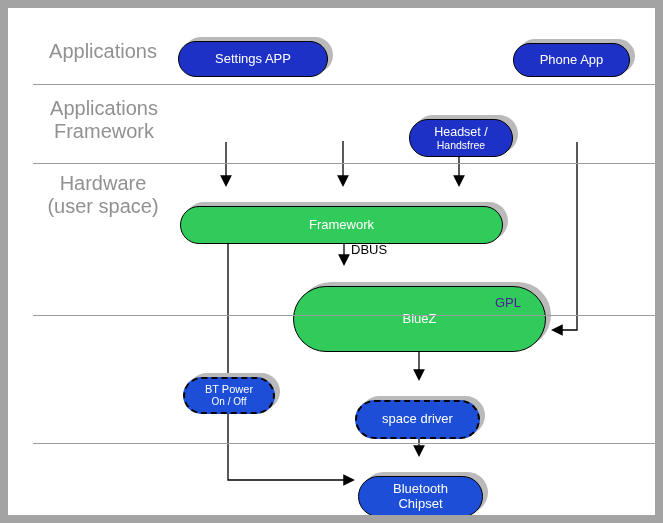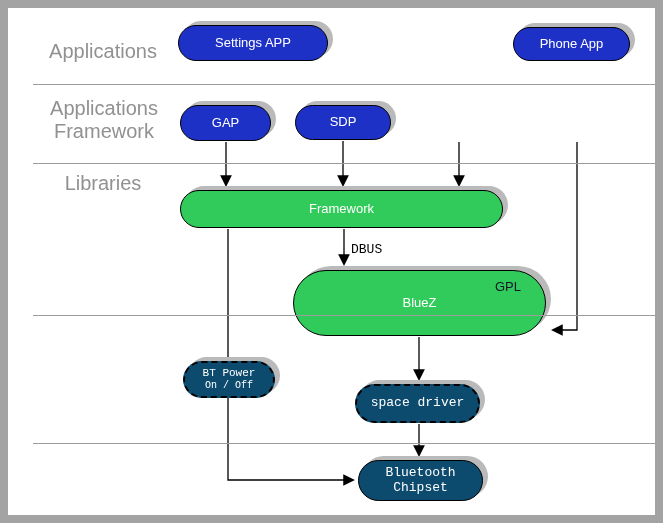--- a/index.html
+++ b/index.html
@@ -8,57 +8,59 @@
     position:relative;width:663px;height:523px;box-sizing:border-box;
     border:8px solid #a3a3a3;background:#fff;overflow:hidden;
   }
   .divider{position:absolute;left:25px;width:625px;height:1px;background:#9c9c9c;z-index:30;}
   .layer-label{
     position:absolute;color:#919191;font-size:20px;line-height:23px;
     text-align:center;z-index:2;white-space:nowrap;
   }
   .layer-label span{display:block;}
   .edges{position:absolute;left:0;top:0;z-index:10;}
-  .edge-label{position:absolute;color:#000;font-size:13px;z-index:15;white-space:nowrap;font-family:Liberation Mono, monospace;}
+  .edge-label{position:absolute;color:#000;font-size:13px;z-index:15;white-space:nowrap;}
   .pill{
     position:absolute;display:flex;flex-direction:column;align-items:center;justify-content:center;
     color:#fff;text-align:center;border:1.5px solid #000;border-radius:999px;
     box-sizing:border-box;z-index:20;font-size:13px;line-height:1.15;
     box-shadow:5px -4px 0 0 #bababa;
+    margin-top:16px;
   }
   .pill.blue{background:#1e31c6;}
   .pill.green{background:#31cb5b;}
-  .pill.red{background:#0c4a6e;font-family:Liberation Mono, monospace;}
+  .pill.red{background:#1d4ed8;}
   .pill.dashed{border:2px dashed #000;}
   .pill .sm{font-size:10.5px;}
   .pill .xs{font-size:10px;}
   .pill .l{display:block;}
   .bt-power{font-size:11px;}
-  .gpl-badge{position:absolute;top:9px;right:24px;color:#0f172a;font-size:13px;z-index:21;}
+  .gpl-badge{position:absolute;top:9px;right:24px;color:#4c1d95;font-size:13px;z-index:21;}
   .bluez-label{display:block;}
 </style>
 </head>
 <body>
 
 <div class="frame">
 
   <div class="divider" style="top:76px"></div>
   <div class="divider" style="top:155px"></div>
   <div class="divider" style="top:307px"></div>
   <div class="divider" style="top:435px"></div>
 
   <div class="layer-label" style="left:20px;top:32px;width:150px">
     <span>Applications</span>
   </div>
   <div class="layer-label" style="left:20px;top:89px;width:152px">
     <span>Applications</span>
     <span>Framework</span>
   </div>
   <div class="layer-label" style="left:15px;top:164px;width:160px">
-    <span>Libraries</span>
+    <span>Hardware</span>
+    <span>(user space)</span>
   </div>
 
   <svg class="edges" width="663" height="523" viewBox="0 0 663 523">
     <defs>
       <marker id="ah" markerWidth="9" markerHeight="9" refX="7.5" refY="4.5" orient="auto">
         <path d="M0,0 L9,4.5 L0,9 z" fill="#000"></path>
       </marker>
     </defs>
     <g stroke="#000" stroke-width="1.3" fill="none">
       <path d="M218,134 V177" marker-end="url(#ah)"></path>
@@ -74,25 +76,23 @@
 
   <span class="edge-label" style="left:343px;top:234px">DBUS</span>
 
   <div class="pill blue" style="left:170px;top:17px;width:150px;height:36px">
     <span class="l">Settings APP</span>
   </div>
   <div class="pill blue" style="left:505px;top:19px;width:117px;height:34px">
     <span class="l">Phone App</span>
   </div>
 
-  <div class="pill blue" style="left:172px;top:97px;width:91px;height:36px">
-    <span class="l">GAP</span>
-  </div>
-  <div class="pill blue" style="left:287px;top:97px;width:96px;height:35px">
-    <span class="l">SDP</span>
+  <div class="pill blue" style="left:401px;top:95px;width:104px;height:38px;font-size:12.5px">
+    <span class="l">Headset /</span>
+    <span class="l sm">Handsfree</span>
   </div>
 
   <div class="pill green" style="left:172px;top:182px;width:323px;height:38px">
     <span class="l">Framework</span>
   </div>
   <div class="pill green" style="left:285px;top:262px;width:253px;height:66px">
     <span class="gpl-badge">GPL</span>
     <span class="l bluez-label">BlueZ</span>
   </div>
 

